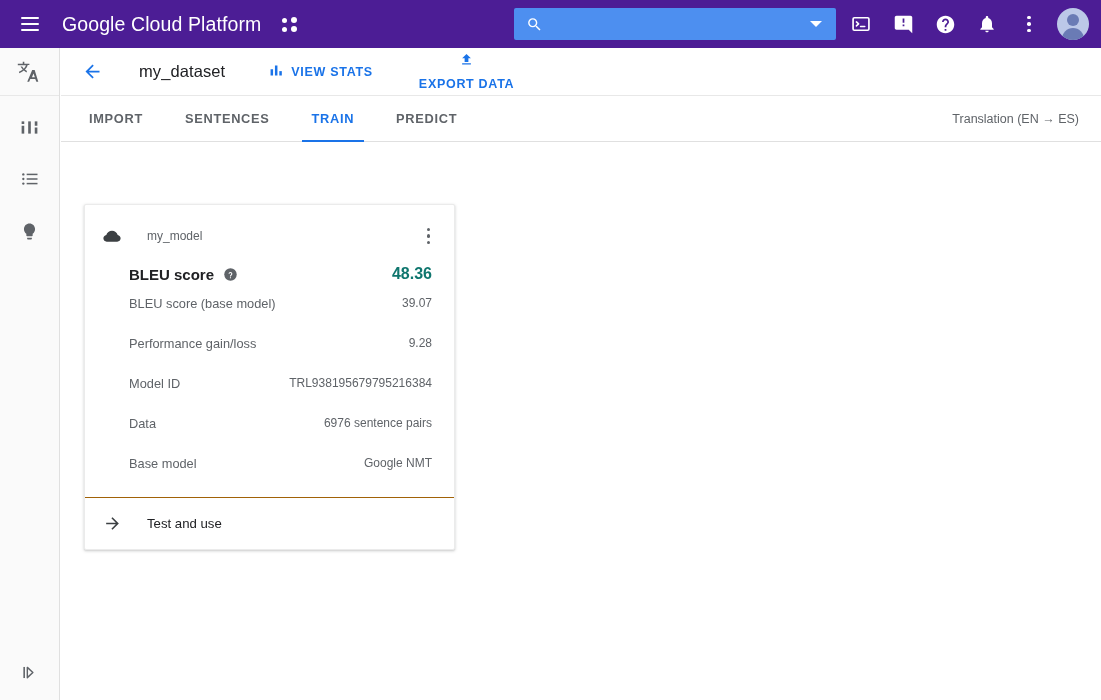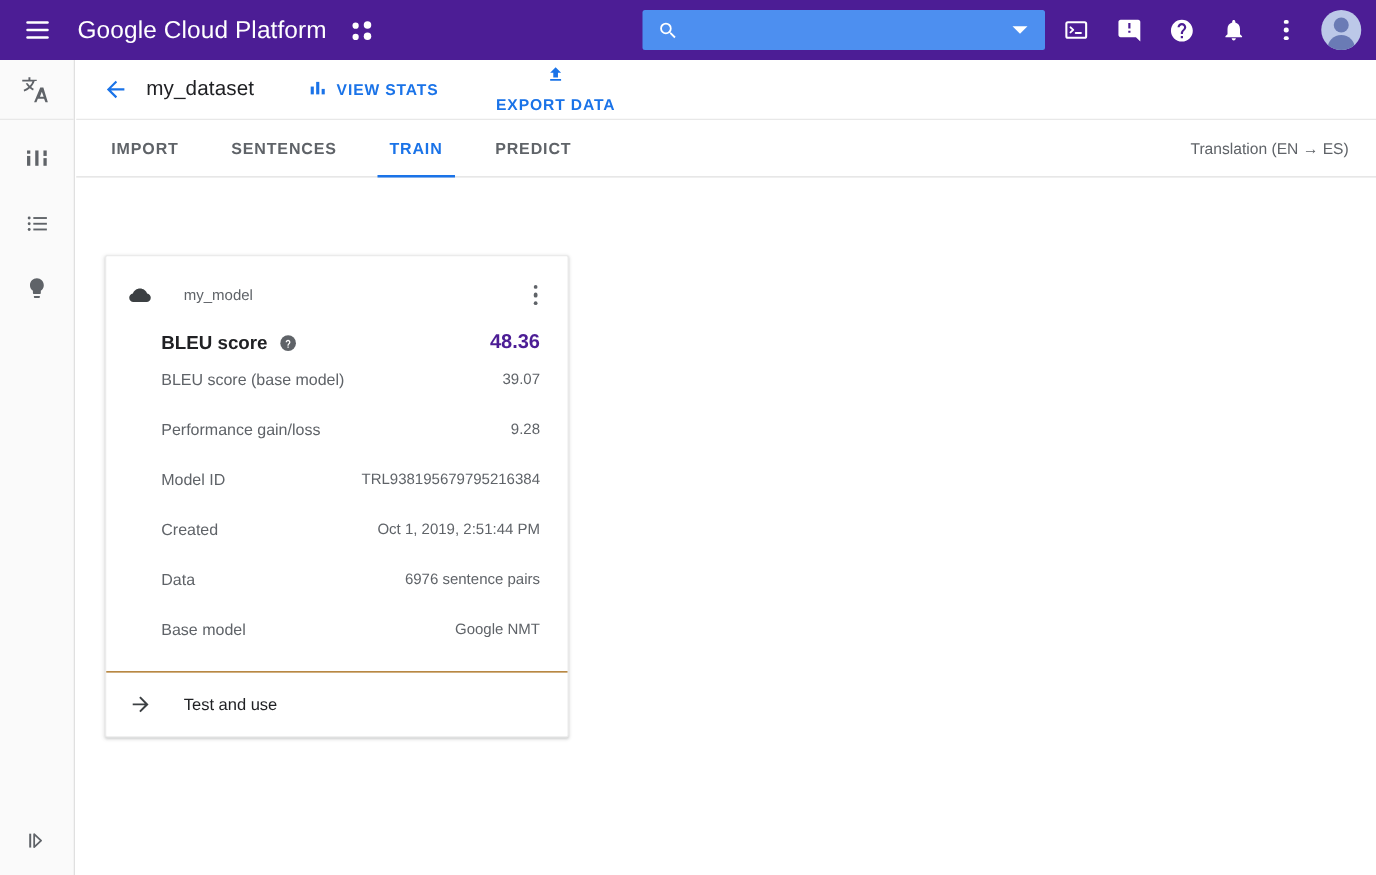--- a/index.html
+++ b/index.html
@@ -93,21 +93,21 @@
   .rail-bottom { position: absolute; bottom: 18px; left: 0; width: 60px; display: flex; justify-content: center; }
 
   
   .content { position: absolute; left: 61px; top: 48px; width: 1040px; height: 652px; background: #fff; }
 
   .page-bar {
     height: 48px; display: flex; align-items: center; padding-left: 18px;
     border-bottom: 1px solid #e8e8e8; background: #fff;
   }
   .back-arrow { width: 26px; height: 26px; display: flex; align-items: center; justify-content: center; cursor: pointer; }
-  .ds-title { font-size: 16.5px; color: #202124; font-weight: 500; margin-left: 12px; letter-spacing: .1px; }
+  .ds-title { font-size: 16.5px; color: #202124; font-weight: 500; margin-left: 34px; letter-spacing: .1px; }
   .bar-action {
     display: flex; align-items: center; gap: 7px; margin-left: 44px;
     color: #1a73e8; font-size: 12.5px; font-weight: 700; letter-spacing: .7px; cursor: pointer;
   }
   .bar-action.second { margin-left: 46px; flex-direction: column; }
 
   .tabs-row {
     height: 46px; display: flex; align-items: stretch;
     border-bottom: 1px solid #e0e0e0; background: #fff; position: relative;
   }
@@ -147,21 +147,21 @@
   .model-icon { width: 22px; display:flex; align-items:center; justify-content:flex-start; }
   .model-name { font-size: 12px; color: #5f6368; margin-left: 22px; }
   .card-kebab { margin-left: auto; display: flex; flex-direction: column; gap: 3px; align-items: center; cursor: pointer; padding: 4px 6px; }
   .card-kebab i { width: 3.5px; height: 3.5px; border-radius: 50%; background: #5f6368; display: block; }
 
   .bleu-row {
     display: flex; align-items: center; margin-top: 14px; padding: 0 4px 0 26px;
   }
   .bleu-label { font-size: 15px; font-weight: 700; color: #202124; }
   .help-ico { margin-left: 9px; display: flex; cursor: pointer; }
-  .bleu-val { margin-left: auto; font-size: 16px; font-weight: 700; color: #4c1d95; }
+  .bleu-val { margin-left: auto; font-size: 16px; font-weight: 700; color: #0f766e; }
 
   .kv-row {
     display: flex; align-items: center; height: 40px; padding: 0 4px 0 26px;
   }
   .kv-key { font-size: 12.8px; color: #5f6368; }
   .kv-val { margin-left: auto; font-size: 12px; color: #5f6368; }
 
   .card-footer {
     border-top: 1px solid #a16207; height: 52px;
     display: flex; align-items: center; padding-left: 18px; cursor: pointer;
@@ -365,24 +365,20 @@
       </div>
       <div class="kv-row">
         <span class="kv-key">Performance gain/loss</span>
         <span class="kv-val">9.28</span>
       </div>
       <div class="kv-row">
         <span class="kv-key">Model ID</span>
         <span class="kv-val">TRL938195679795216384</span>
       </div>
       <div class="kv-row">
-        <span class="kv-key">Created</span>
-        <span class="kv-val">Oct 1, 2019, 2:51:44 PM</span>
-      </div>
-      <div class="kv-row">
         <span class="kv-key">Data</span>
         <span class="kv-val">6976 sentence pairs</span>
       </div>
       <div class="kv-row">
         <span class="kv-key">Base model</span>
         <span class="kv-val">Google NMT</span>
       </div>
     </div>
 
     <div class="card-footer">

